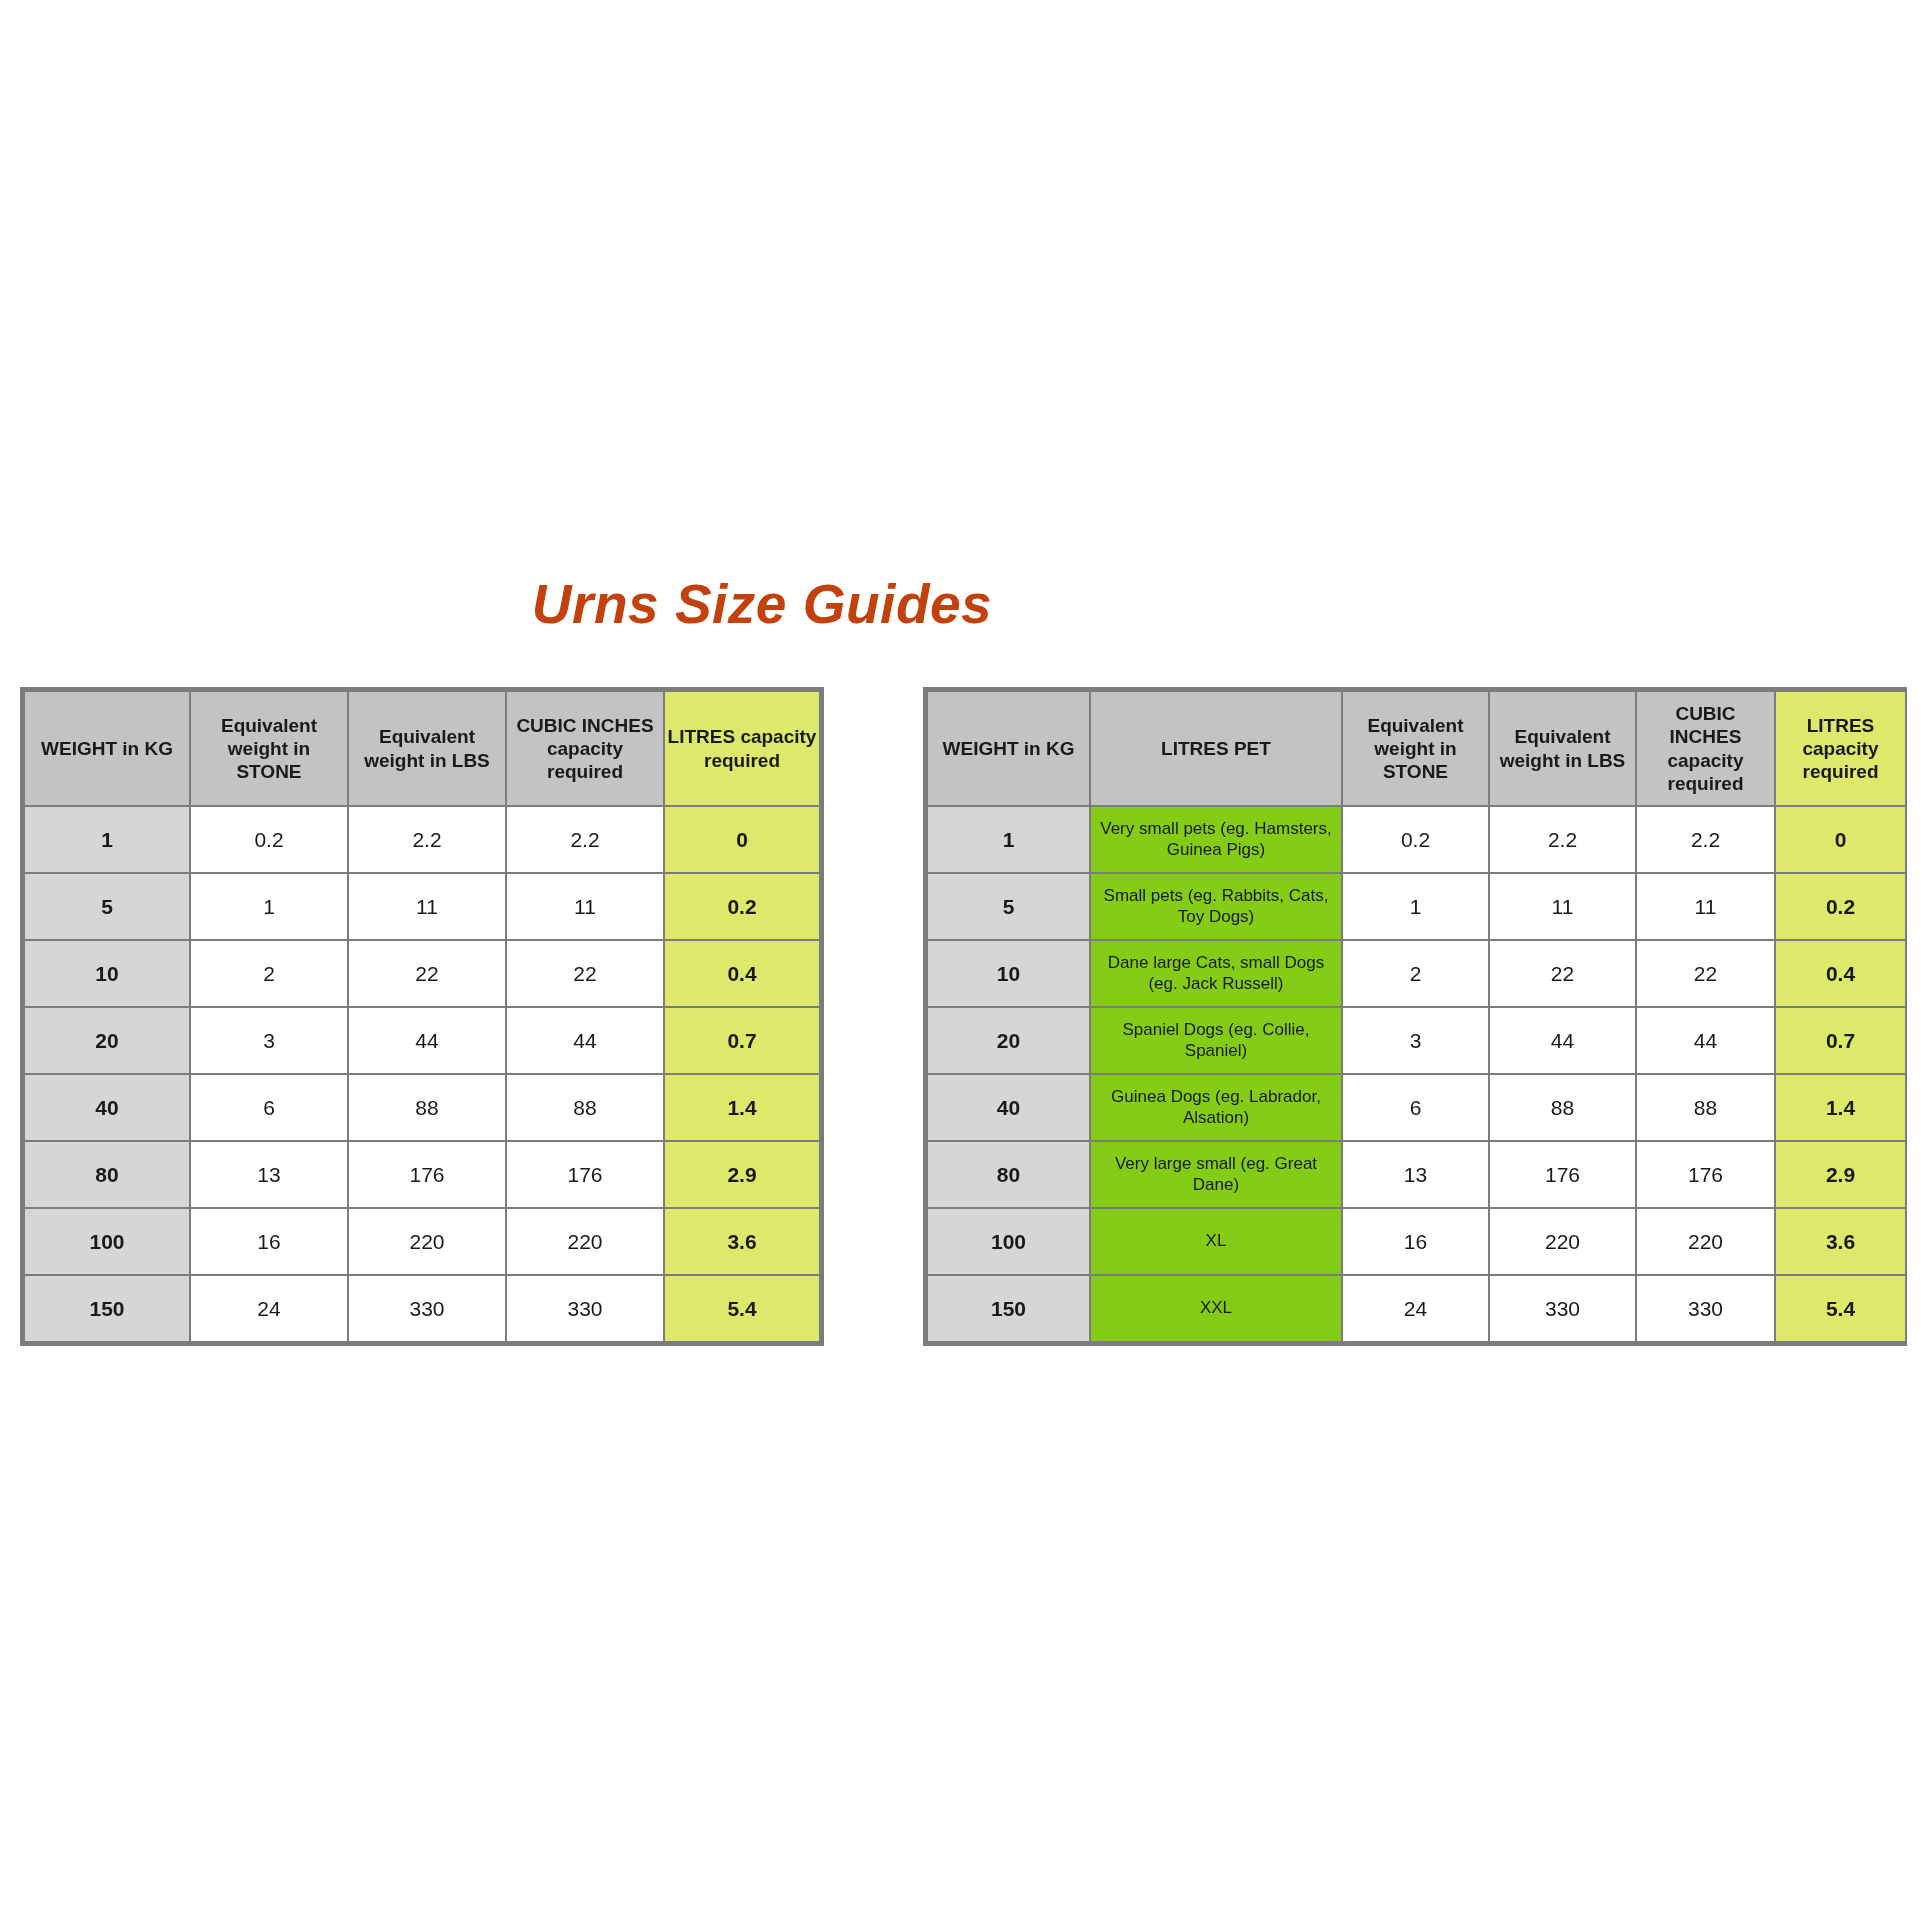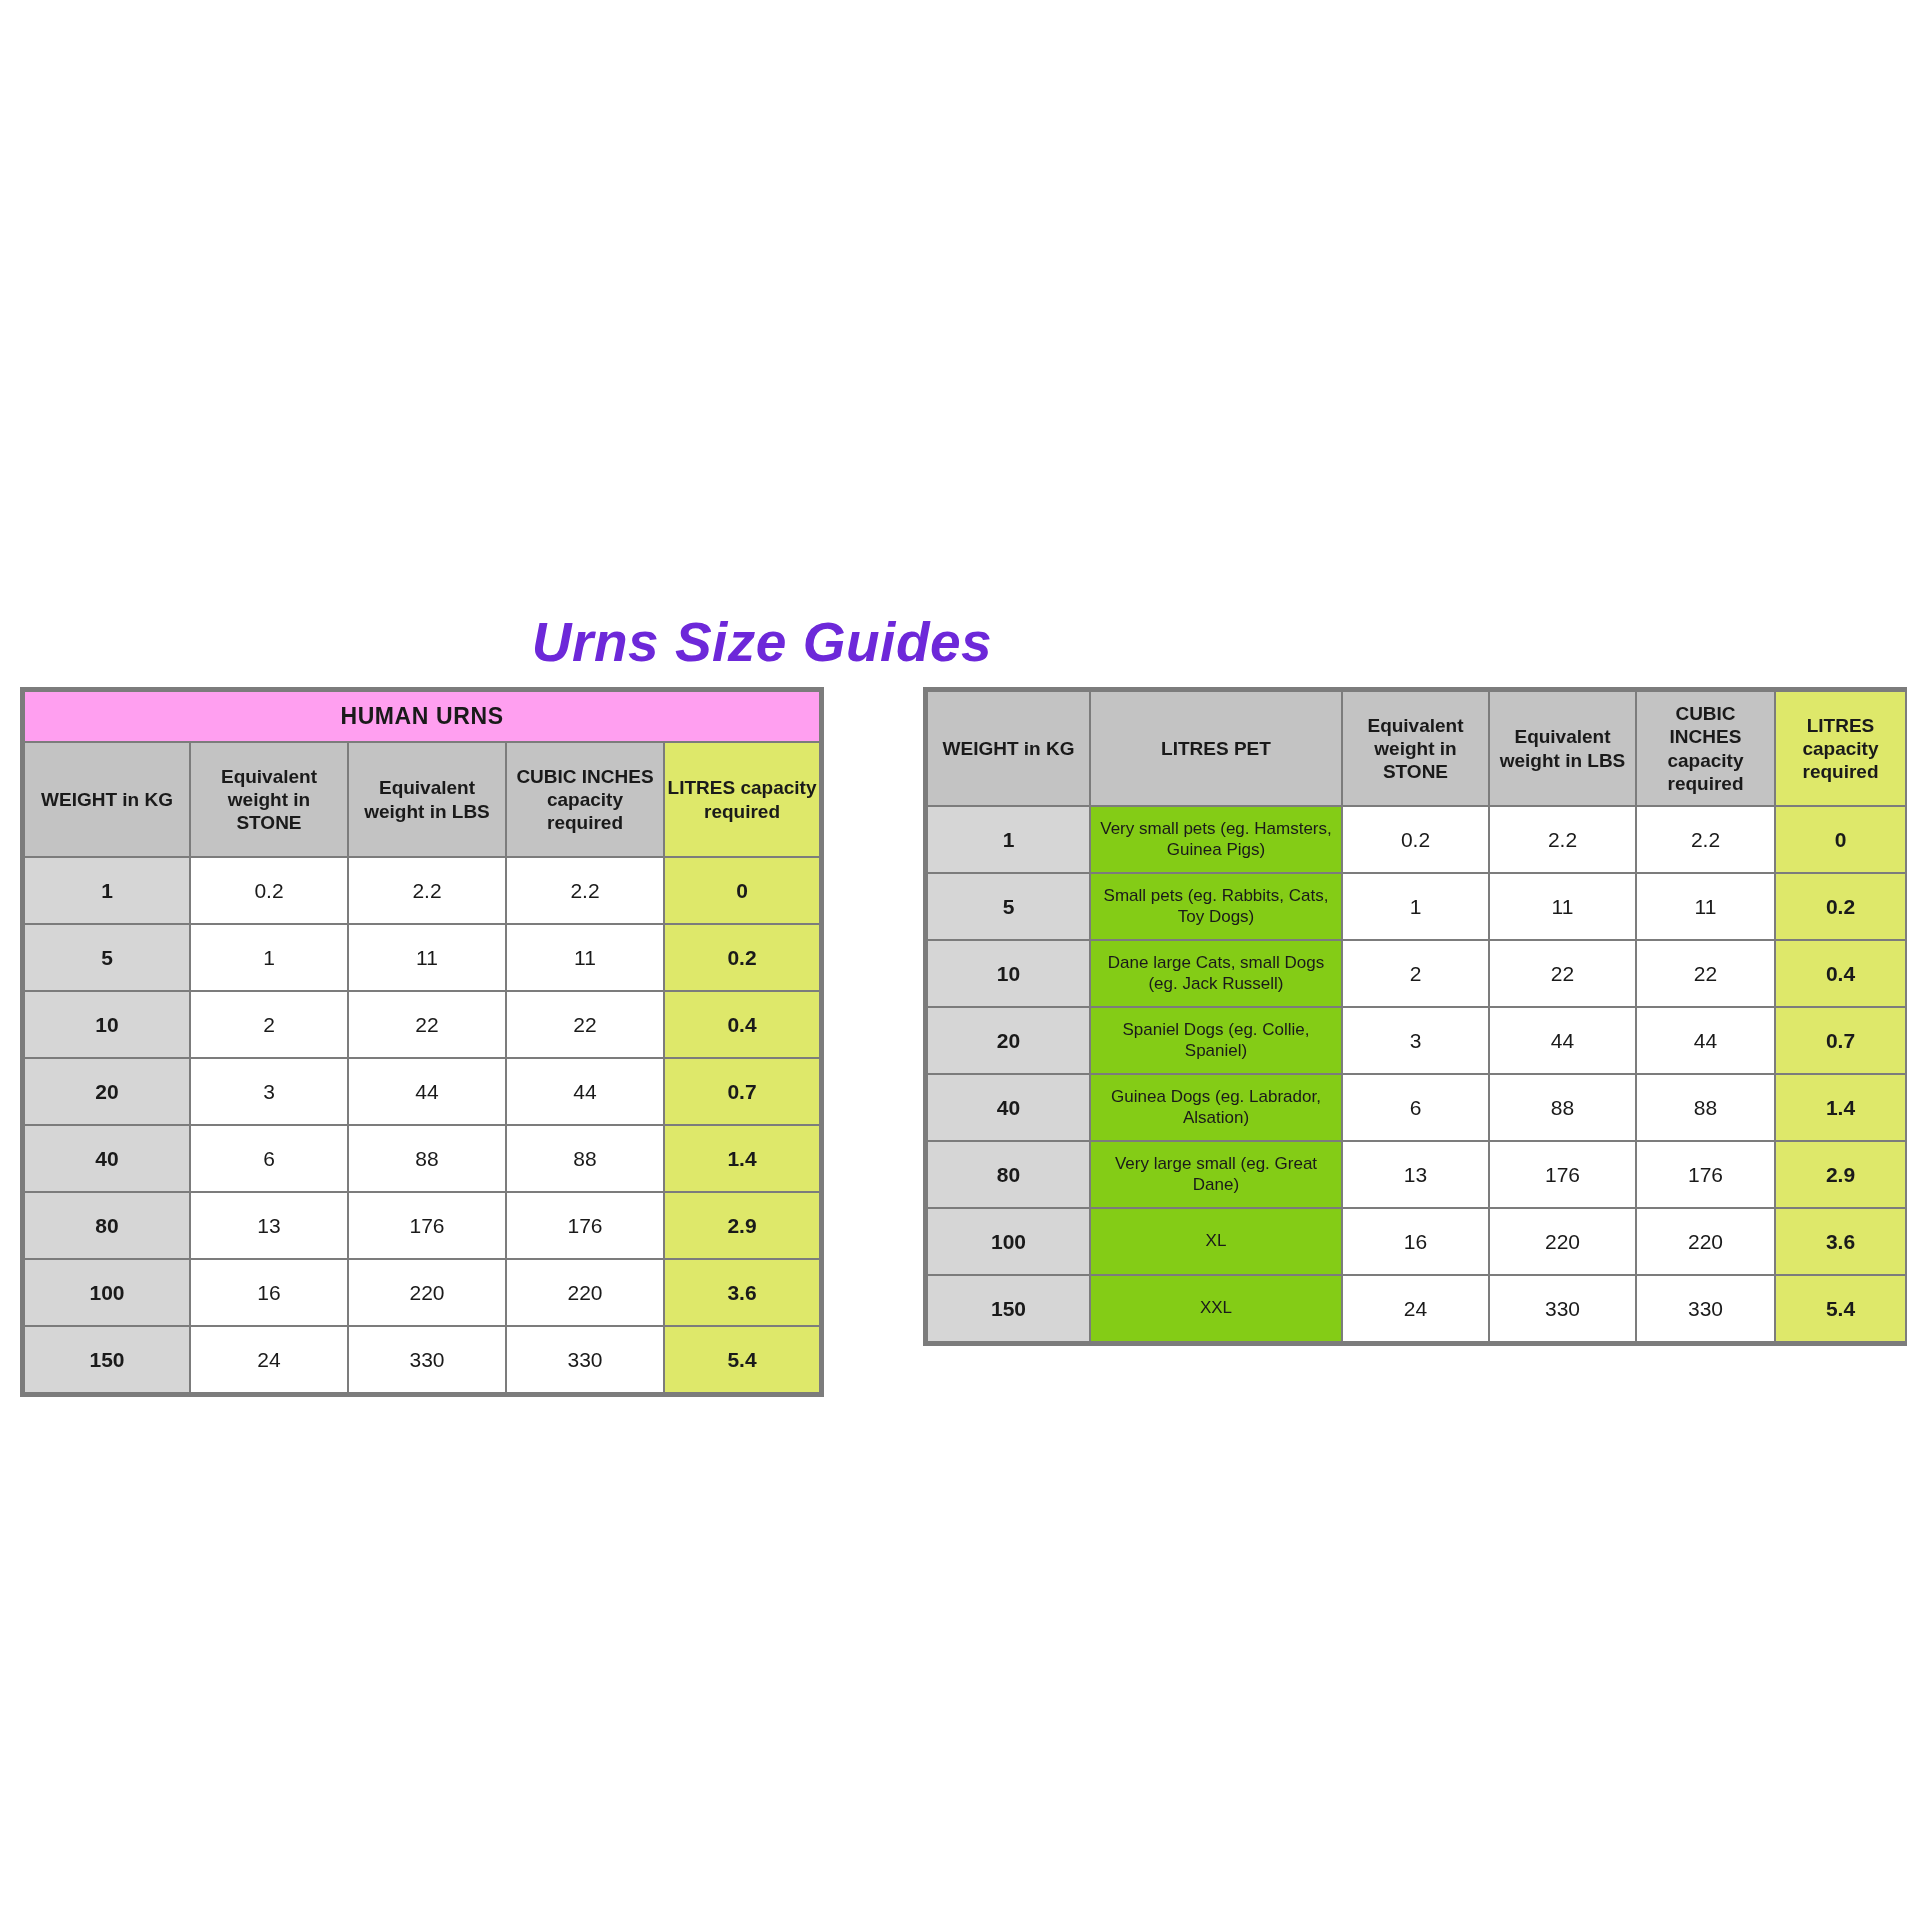--- a/index.html
+++ b/index.html
@@ -17,23 +17,22 @@
 
   #page-title {
     position: absolute;
     top: 572px;
     left: 0;
     width: 1524px;
     text-align: center;
     font-style: italic;
     font-weight: bold;
     font-size: 55px;
-    color: #6d28d9;
+    color: #c2410c;
     letter-spacing: 0.5px;
-    margin-top: 38px;
   }
 
   .table-wrap {
     position: absolute;
     border: 3px solid #7c7c7c;
     box-sizing: border-box;
   }
   #human-table-wrap {
     left: 20px;
     top: 687px;
@@ -126,23 +125,20 @@
 <div class="table-wrap" id="human-table-wrap">
   <table class="guide" id="human-table">
     <colgroup>
       <col class="c0">
         <col class="c1">
         <col class="c2">
         <col class="c3">
         <col class="c4">
     </colgroup>
     <tbody>
-      <tr>
-        <td class="banner banner-human" colspan="5">HUMAN URNS</td>
-      </tr>
       <tr>
         <td class="hdr">WEIGHT in KG</td>
         <td class="hdr">Equivalent weight in STONE</td>
         <td class="hdr">Equivalent weight in LBS</td>
         <td class="hdr">CUBIC INCHES capacity required</td>
         <td class="hdr-litres">LITRES capacity required</td>
       </tr>
 
       <tr>
         <td class="cell cell-kg">1</td>

